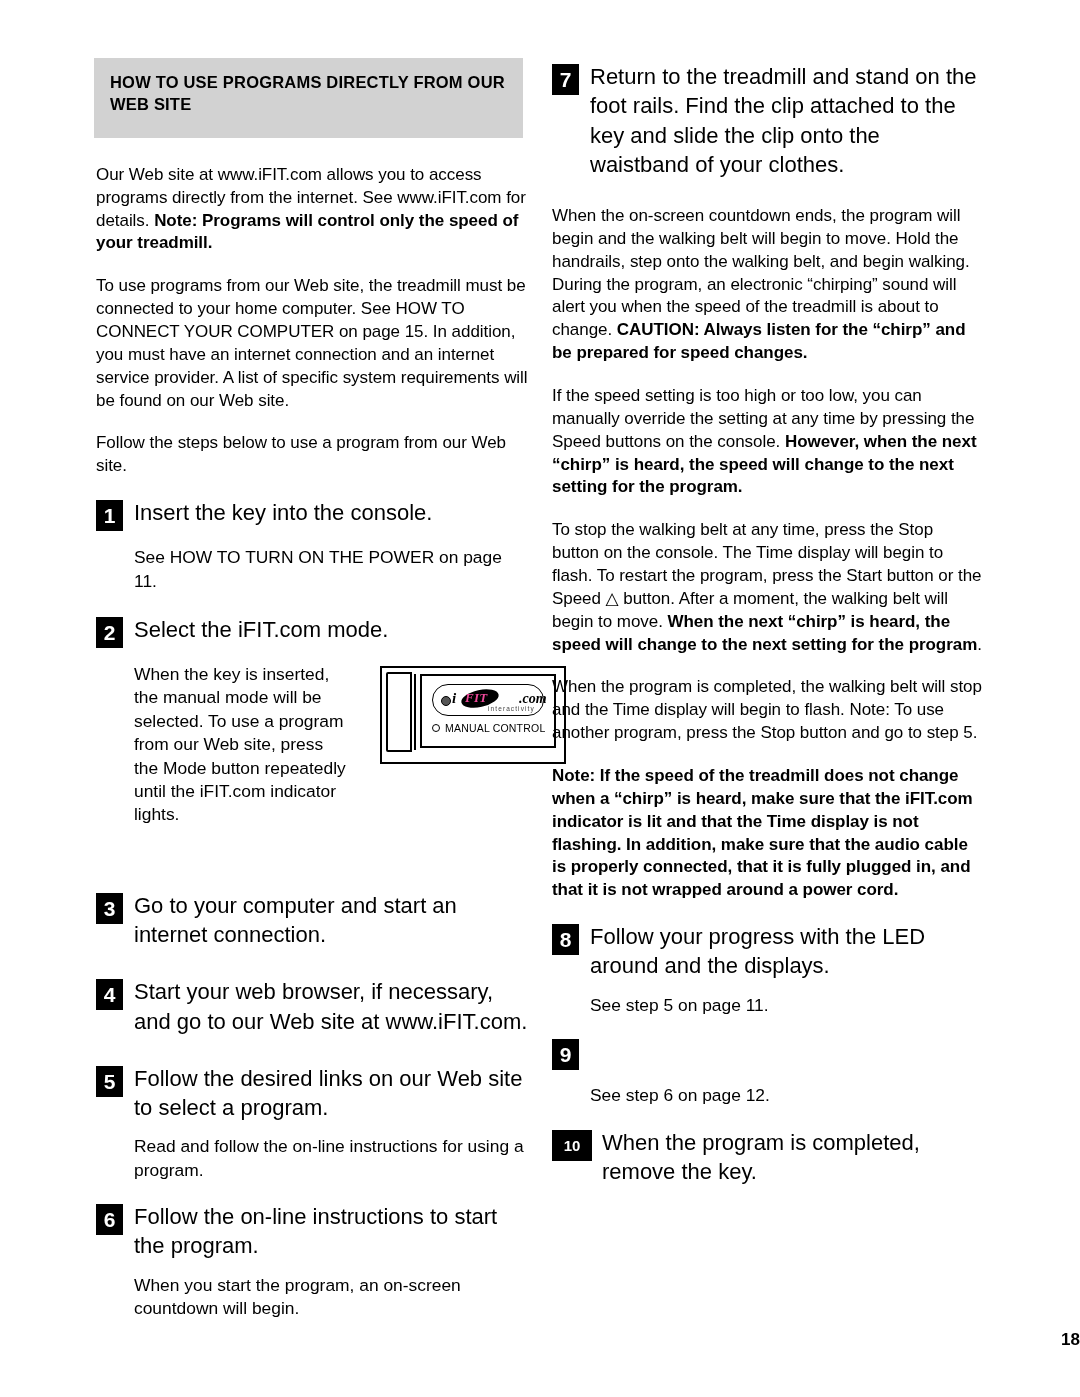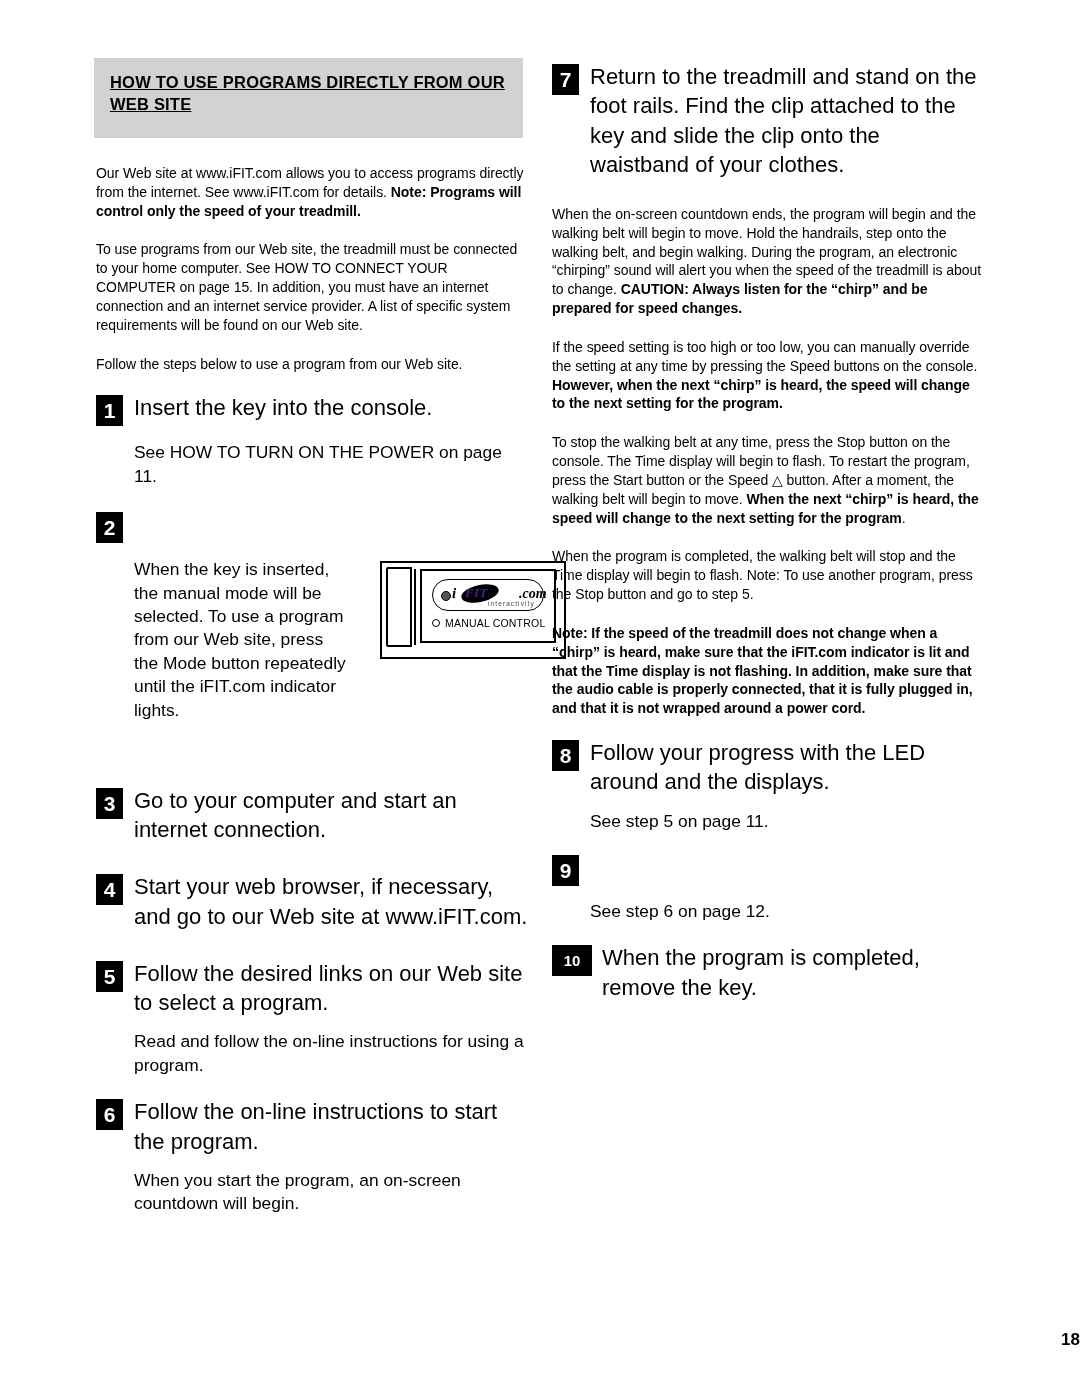--- a/index.html
+++ b/index.html
@@ -30,32 +30,31 @@
   .col-right { left: 552px; }
 
   
   .section-header {
     background: #d2d2d2;
     padding: 14px 16px 22px 16px;
     box-sizing: border-box;
     width: 429px;
     margin-left: -2px;
     margin-bottom: 26px;
-    text-decoration: underline;
   }
   .section-header .htext {
     font-size: 16.5px;
     font-weight: bold;
     line-height: 1.33;
     letter-spacing: 0.2px;
   }
 
   
   p.body {
-    font-size: 14px;
+    font-size: 17px;
     line-height: 1.345;
     margin: 0 0 20px 0;
     letter-spacing: -0.05px;
   }
   .b { font-weight: bold; }
 
   
   .step {
     position: relative;
     margin: 0 0 6px 0;
@@ -183,21 +182,21 @@
     position: absolute;
     left: 9px; top: 1px;
     width: 38px; height: 17px;
     background: #000;
     border-radius: 50%;
     transform: rotate(-12deg);
   }
   .logo-fit {
     position: absolute;
     left: 13px; top: 2px;
-    color: #4c1d95;
+    color: #ec4899;
     font-family: "Liberation Serif", serif;
     font-weight: bold;
     font-style: italic;
     font-size: 13px;
     line-height: 14px;
     letter-spacing: 0.3px;
     z-index: 2;
   }
   .logo-com {
     position: absolute;
@@ -264,20 +263,21 @@
     <p class="body">Follow the steps below to use a program from our Web site.</p>
 
     <div class="step">
       <div class="step-num">1</div>
       <div class="step-text">Insert the key into the console.</div>
     </div>
     <p class="sub">See HOW TO TURN ON THE POWER on page 11.</p>
 
     <div class="step">
       <div class="step-num">2</div>
+      <div class="step-text">Select the iFIT.com mode.</div>
     </div>
 
     <div class="wrap-block">
       <div class="wrap-text">When the key is inserted, the manual mode will be selected. To use a program from our Web site, press the Mode button repeatedly until the iFIT.com indicator lights.</div>
 
       <div class="figure">
         <div class="fig-outer"></div>
         <div class="fig-leftpanel"></div>
         <div class="fig-inner">
           <div class="fig-oval">

